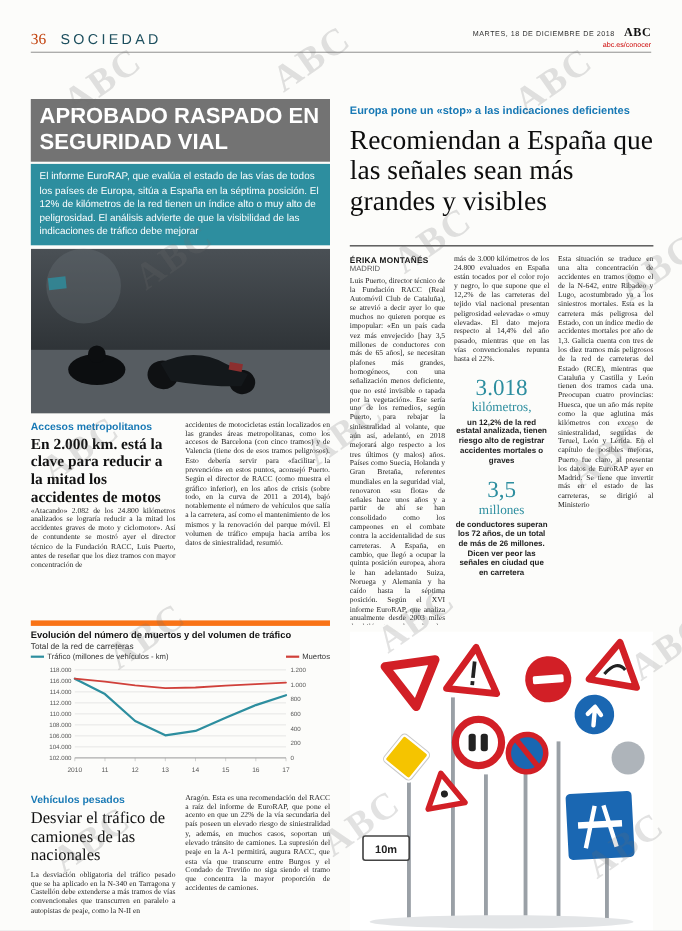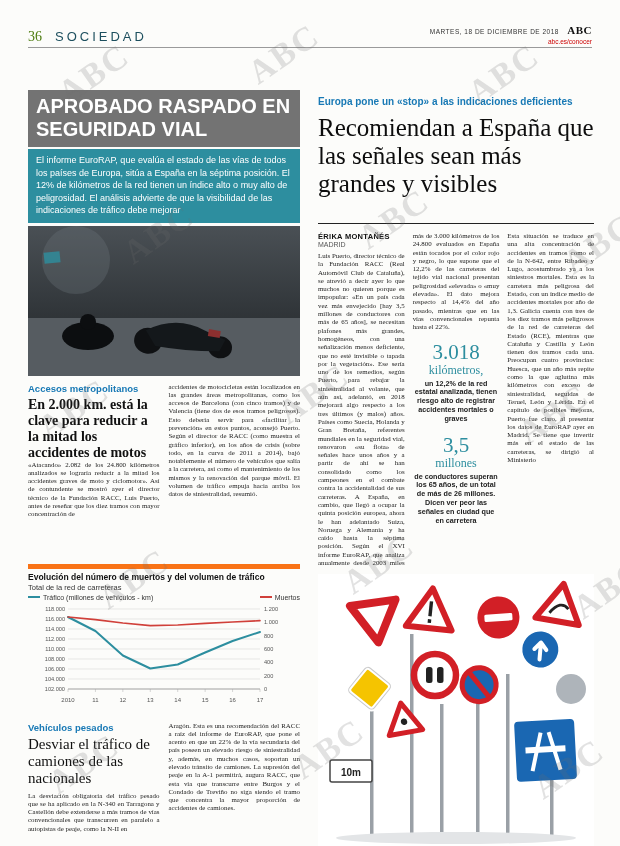--- a/index.html
+++ b/index.html
@@ -8,21 +8,21 @@
           background:#fcfcfa; overflow:hidden; color:#1a1a1a; }
 
   
   .wm { position:absolute; font:700 34px "Liberation Serif", serif;
         color:rgba(110,110,110,.20); transform:rotate(-35deg);
         letter-spacing:2px; pointer-events:none; z-index:9; }
 
   
   .header { position:absolute; left:28px; right:28px; top:24px;
             display:flex; justify-content:space-between; align-items:flex-end; z-index:2; }
-  .pagenum { font:400 14px "Liberation Serif", serif; color:#4d7c0f; margin-right:9px; }
+  .pagenum { font:400 14px "Liberation Serif", serif; color:#c2410c; margin-right:9px; }
   .section { font:400 13px "Liberation Sans", sans-serif; color:#1d4f5e; letter-spacing:3px; }
   .header-right { text-align:right; }
   .date-line { font:400 6.5px "Liberation Sans", sans-serif; color:#333; letter-spacing:.5px; }
   .brand { font:700 11px "Liberation Serif", serif; color:#111; margin-left:6px; }
   .site { font:400 6.5px "Liberation Sans", sans-serif; color:#c00; margin-top:2px; }
   .header-rule { position:absolute; left:28px; right:28px; top:47px; border-top:1px solid #9a9a9a; z-index:2; }
 
   
   .left-col { position:absolute; left:28px; top:90px; width:272px; z-index:2; }
   .title-box { background:#737373; color:#fff; font:700 20px/23px "Liberation Sans", sans-serif;
@@ -228,21 +228,21 @@
       <div class="c">
         <p class="body">más de 3.000 kilómetros de los 24.800 evaluados en España están tocados por el color rojo y negro, lo que supone que el 12,2% de las carreteras del tejido vial nacional presentan peligrosidad «elevada» o «muy elevada». El dato mejora respecto al 14,4% del año pasado, mientras que en las vías convencionales repunta hasta el 22%.</p>
         <div class="stat">
           <div class="stat-number">3.018</div>
           <div class="stat-unit">kilómetros,</div>
           <p class="stat-desc">un 12,2% de la red estatal analizada, tienen riesgo alto de registrar accidentes mortales o graves</p>
         </div>
         <div class="stat">
           <div class="stat-number">3,5</div>
           <div class="stat-unit">millones</div>
-          <p class="stat-desc">de conductores superan los 65 años, de un total de más de 26 millones. Dicen ver peor las señales en ciudad que en carretera</p>
+          <p class="stat-desc">de conductores superan los 72 años, de un total de más de 26 millones. Dicen ver peor las señales en ciudad que en carretera</p>
         </div>
       </div>
       <div class="c">
         <p class="body">Esta situación se traduce en una alta concentración de accidentes en tramos como el de la N-642, entre Ribadeo y Lugo, acostumbrado ya a los siniestros mortales. Esta es la carretera más peligrosa del Estado, con un índice medio de accidentes mortales por año de 1,3. Galicia cuenta con tres de los diez tramos más peligrosos de la red de carreteras del Estado (RCE), mientras que Cataluña y Castilla y León tienen dos tramos cada una. Preocupan cuatro provincias: Huesca, que un año más repite como la que aglutina más kilómetros con exceso de siniestralidad, seguidas de Teruel, León y Lérida. En el capítulo de posibles mejoras, Puerto fue claro, al presentar los datos de EuroRAP ayer en Madrid. Se tiene que invertir más en el estado de las carreteras, se dirigió al Ministerio</p>
       </div>
     </div>
 
     <div class="signs">
       <svg width="276" height="272" viewBox="0 0 276 272">
         <rect width="276" height="272" fill="#ffffff"></rect>

